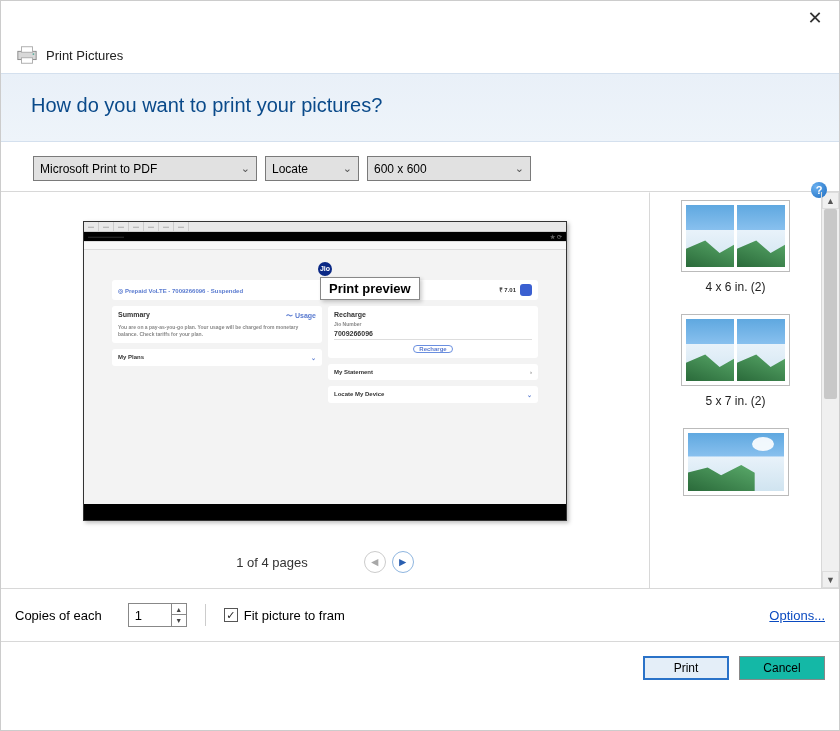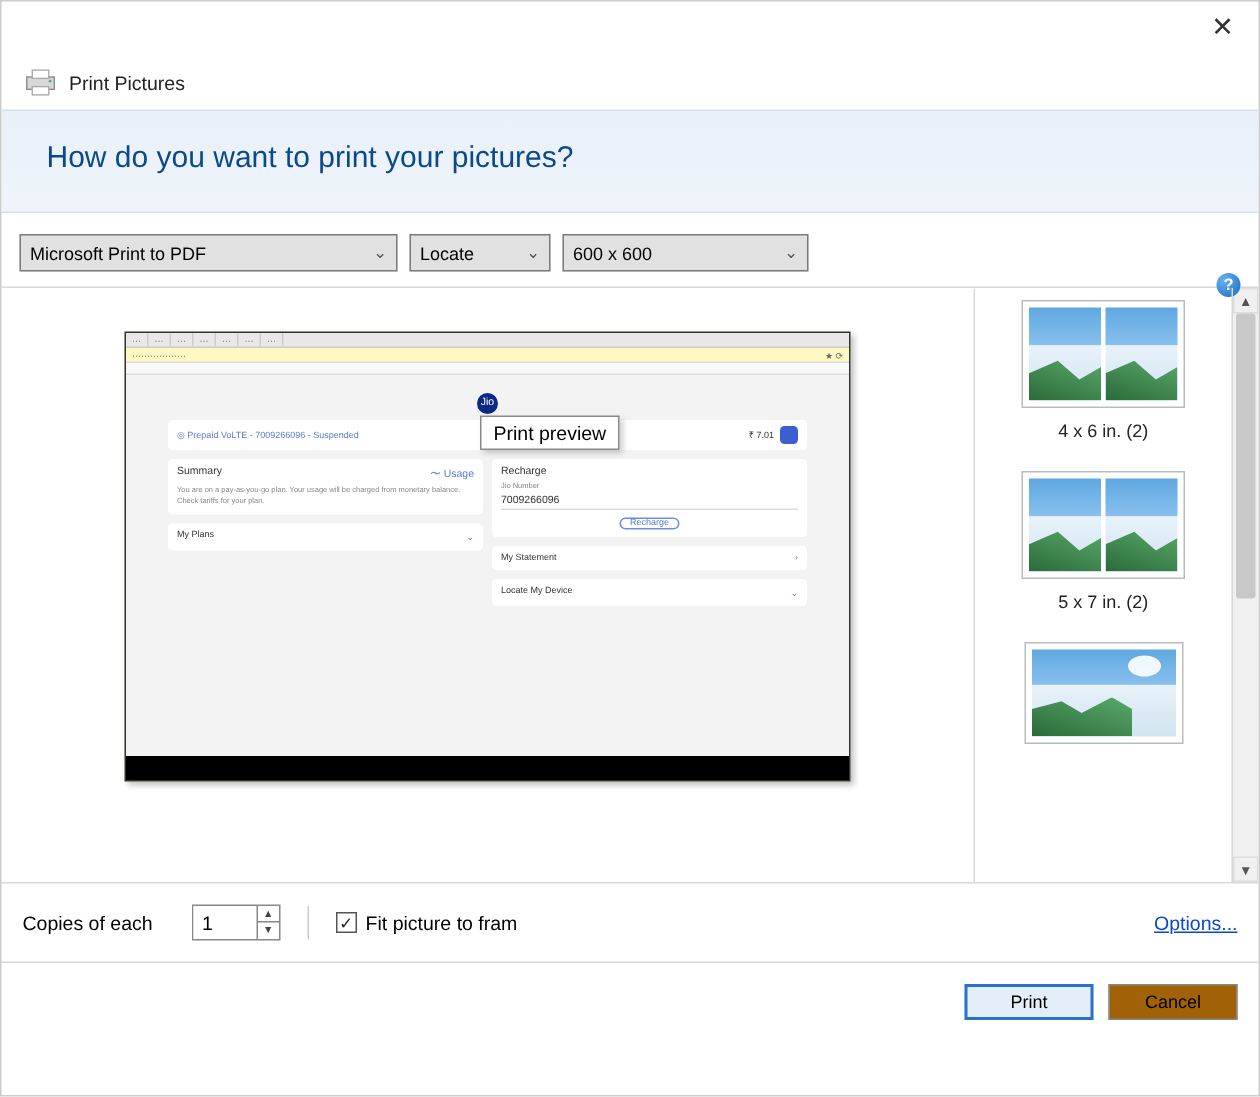--- a/index.html
+++ b/index.html
@@ -16,29 +16,29 @@
 .blue-heading { color: #0a4a8a; font-weight: 400; font-size: 20px; }
 
 .controls { padding: 14px 12px 10px 12px; border-bottom: 1px solid #d8d8d8; position: relative; }
 .controls-row1 { display: flex; gap: 60px; font-size: 12px; margin-bottom: 6px; }
 .controls-row1 .lbl-printer { width: 200px; }
 .controls-row1 .lbl-paper { width: 60px; }
 .controls-row1 .lbl-quality { width: 100px; }
 .controls-row2 { display: flex; gap: 8px; align-items: center; }
 .combo { border: 1px solid #7a7a7a; background: #e1e1e1; height: 25px; display: flex; align-items: center; justify-content: space-between; padding: 0 6px; font-size: 12px; }
 .combo .chev { font-size: 11px; color: #555; }
-.combo.printer { width: 252px; }
+.combo.printer { width: 224px; margin-left: 20px; }
 .combo.paper { width: 94px; }
 .combo.quality { width: 164px; }
 .help-icon { position: absolute; right: 12px; top: 40px; width: 16px; height: 16px; border-radius: 50%; background: radial-gradient(circle at 30% 30%, #6ab0f0, #1a6bc0); color: #fff; font-size: 11px; font-weight: bold; display:flex; align-items:center; justify-content:center;}
 
 .middle { display: flex; height: 396px; }
 .preview-pane { flex: 1; border-right: 1px solid #d8d8d8; border-top: 1px solid #fff; padding: 28px 12px 8px 12px; display: flex; flex-direction: column; align-items: center; }
 
-.preview-img { width: 484px; height: 300px; border: 1px solid #333; background: #fef9c3; position: relative; font-size: 8px; overflow: hidden; box-shadow: 2px 2px 4px rgba(0,0,0,0.25); }
+.preview-img { width: 484px; height: 300px; border: 1px solid #333; background: #000000; position: relative; font-size: 8px; overflow: hidden; box-shadow: 2px 2px 4px rgba(0,0,0,0.25); font-weight: bold; }
 .prev-tabbar { height: 10px; background: #e8e8e8; border-bottom: 1px solid #ccc; display:flex; }
 .prev-tabbar span { border-right:1px solid #ccc; padding:1px 4px; font-size:6px; color:#666;}
 .prev-addr { height: 10px; font-size: 6px; color: #666; padding:1px 4px; border-bottom: 1px solid #ddd; display:flex; justify-content:space-between;}
 .prev-toolbar{height:8px; background:#f8f8f8; border-bottom:1px solid #ddd;}
 .prev-body { background: #f3f3f3; height: 254px; padding: 8px 28px; }
 .jio-logo{width:14px;height:14px;border-radius:50%;background:#0a2885;margin:4px auto;font-size:7px;color:#fff;text-align:center;line-height:14px;}
 .jio-bar{background:#fff;border-radius:3px;padding:4px 6px;margin-bottom:6px;font-size:6px;color:#5a7bd0;display:flex;justify-content:space-between;align-items:center;}
 .jio-gear{width:12px;height:12px;border-radius:3px;background:#3a5fd0;}
 .jio-grid{display:flex;gap:6px;}
 .jio-col{flex:1;display:flex;flex-direction:column;gap:6px;}
@@ -82,21 +82,21 @@
 .spinner input { width: 42px; border: none; padding-left: 6px; font-size: 13px; outline:none;}
 .spinner-btns { display: flex; flex-direction: column; border-left: 1px solid #888; }
 .spinner-btns span { width: 14px; height: 11px; font-size: 7px; display:flex;align-items:center;justify-content:center;color:#444;cursor:pointer;}
 .spinner-btns span:first-child{border-bottom:1px solid #888;}
 .vdiv { width: 1px; height: 22px; background: #ccc; margin: 0 18px; }
 .checkbox-wrap { display: flex; align-items: center; gap: 6px; }
 .checkbox { width: 14px; height: 14px; border: 1px solid #555; display:flex;align-items:center;justify-content:center;font-size:11px;color:#222;}
 .options-link { margin-left: auto; color: #0a4ac0; text-decoration: underline; cursor: pointer; }
 
 .footer2 { border-top: 1px solid #d8d8d8; padding: 14px 14px; display: flex; justify-content: flex-end; gap: 10px; }
-.btn { width: 86px; height: 24px; font-size: 12px; border: 1px solid #888; background: #a16207; cursor: pointer; }
+.btn { width: 86px; height: 24px; font-size: 12px; border: 1px solid #888; background: #14b8a6; cursor: pointer; }
 .btn.primary { border: 2px solid #2a72c8; background: #e4eef8; }
 </style>
 </head>
 <body>
 
 <div class="titlebar">
   <div class="close-btn">✕</div>
 </div>
 
 <div class="header-row">
@@ -193,20 +193,27 @@
                   <span>Locate My Device</span>
                   <span style="color:#5a7bd0;">⌄</span>
                 </div>
               </div>
           </div>
         </div>
       </div>
       <div class="prev-taskbar"></div>
       <div class="tooltip">Print preview</div>
     </div>
+    <div class="pager">
+      <span class="pager-text">1 of 4 pages</span>
+      <div style="display:flex;gap:6px;margin-left:40px;">
+        <div class="arrow-btn prev">◄</div>
+        <div class="arrow-btn next">►</div>
+      </div>
+    </div>
   </div>
 
   <div class="layouts">
     <div class="layout-item">
       <div class="layout-thumb"><div class="thumb-double">
             <div class="half"></div>
             <div class="half"></div>
           </div></div>
       <div class="layout-label">4 x 6 in.  (2)</div>
     </div>

